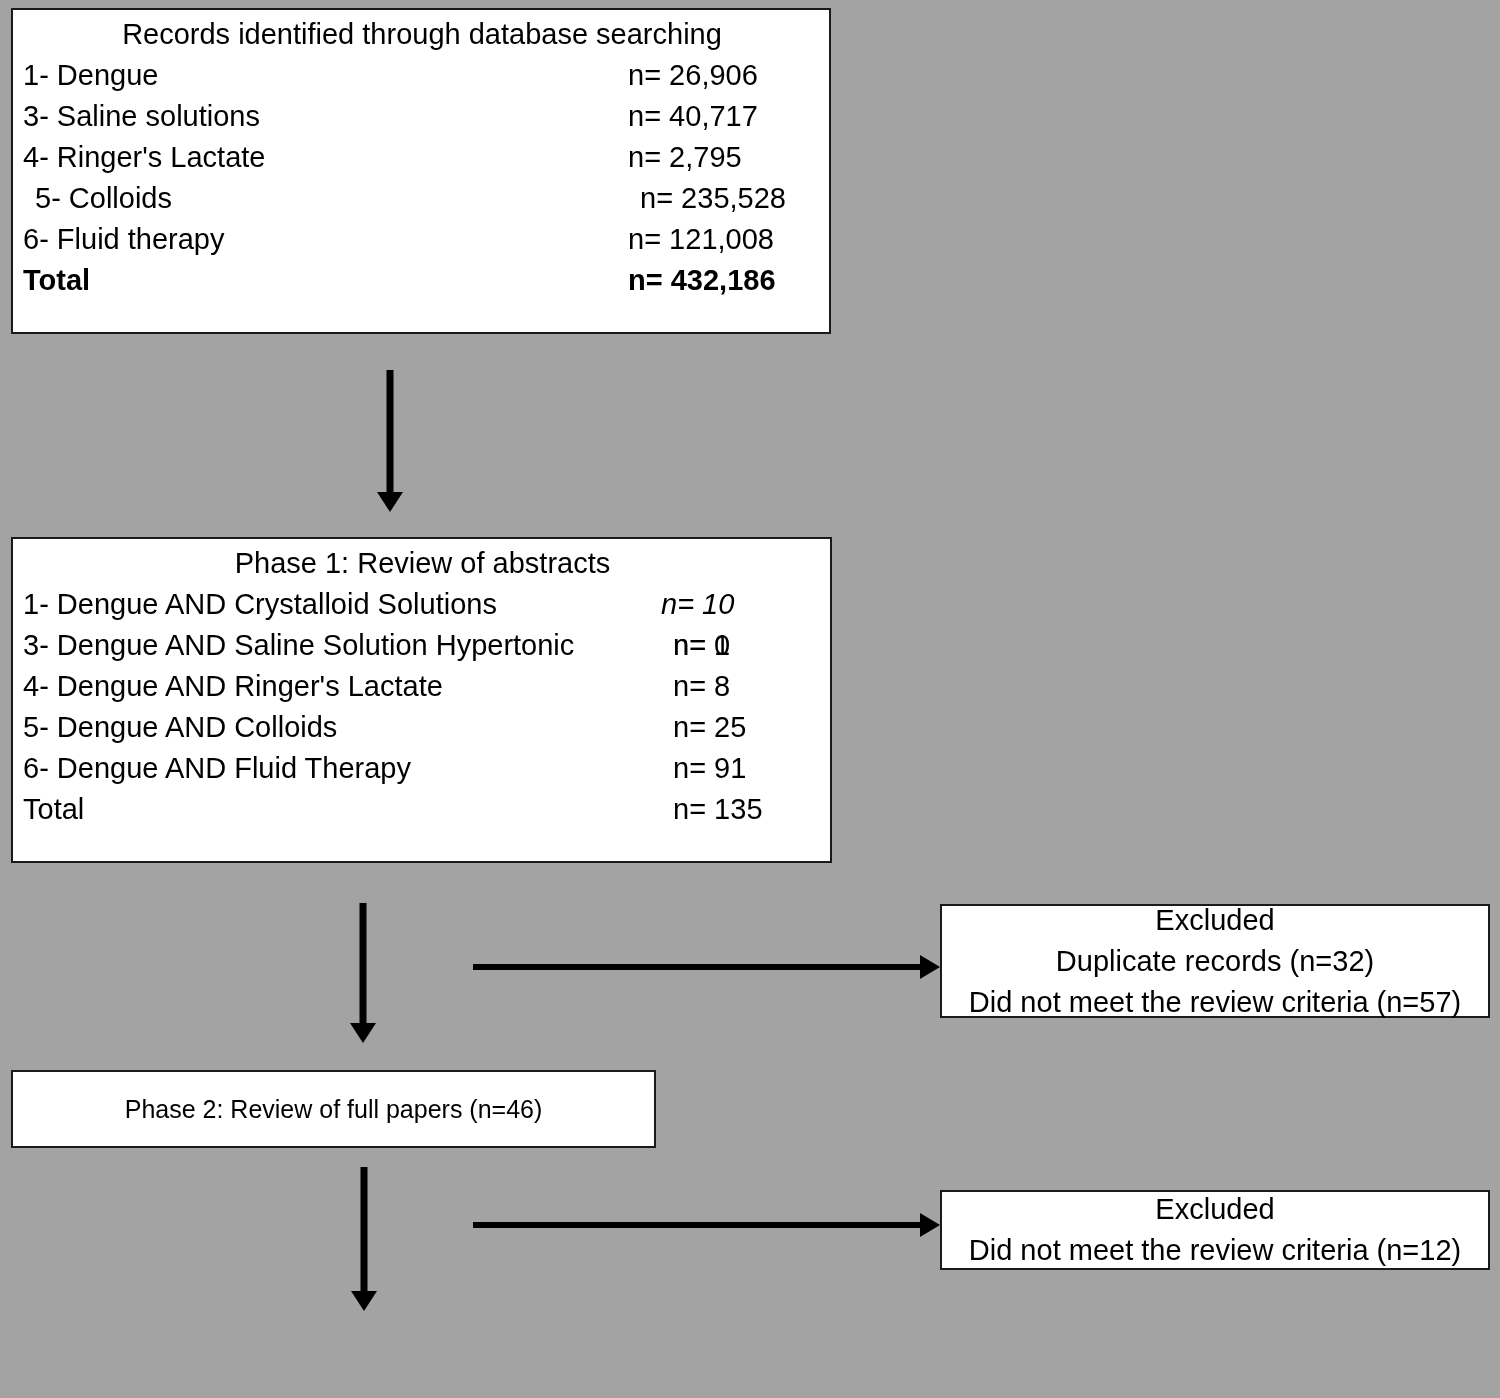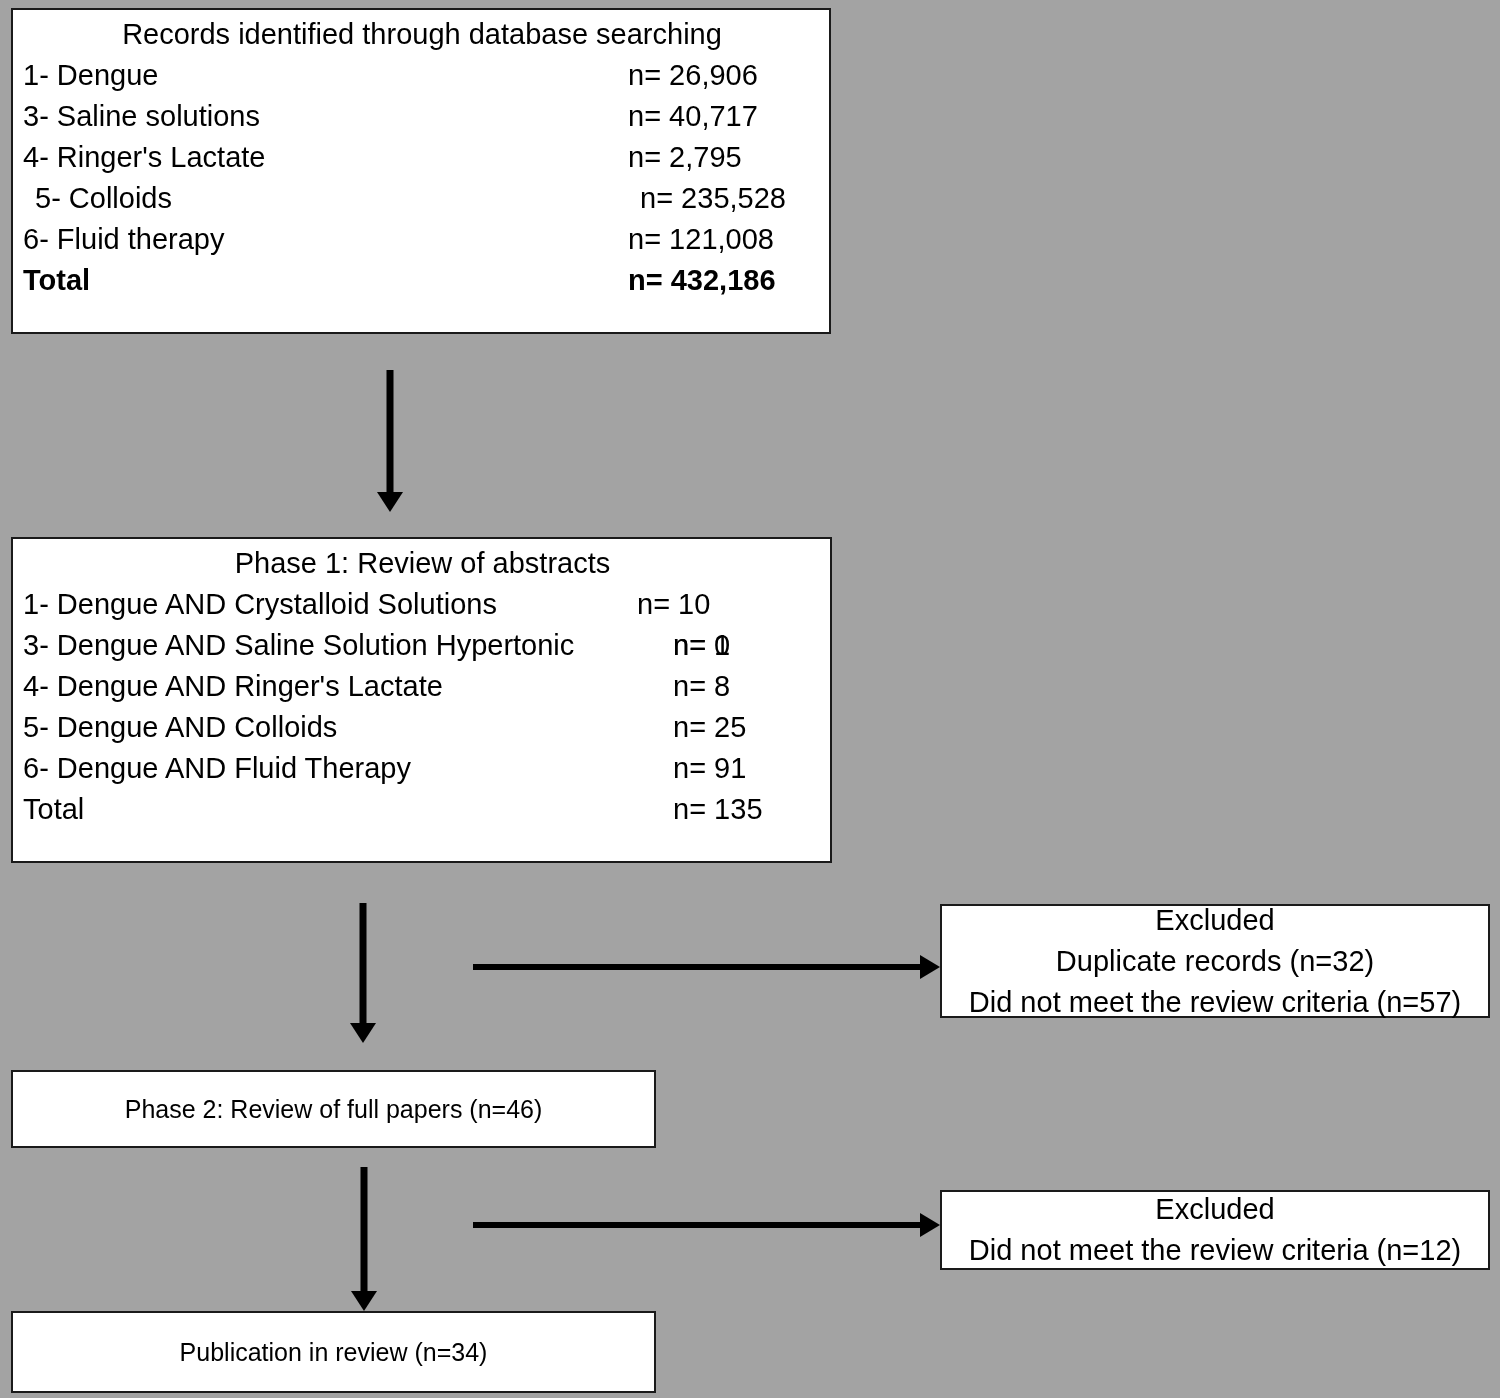--- a/index.html
+++ b/index.html
@@ -171,21 +171,21 @@
     <div class="head"></div>
   </div>
 
   <div class="box" style="left:11px; top:537px; width:821px; height:326px;">
     <div class="inner-pad">
       <div class="box-title">Phase 1: Review of abstracts</div>
       <div class="rows">
 
         <div class="row" style="position:relative;">
           <span class="label">1- Dengue AND Crystalloid Solutions</span>
-          <span class="nval" style="left:614px;">n= 10</span>
+          <span class="nval" style="left:638px;font-style:italic;">n= 10</span>
         </div>
         <div class="row" style="position:relative;">
           <span class="nval" style="left:650px;">n= 0</span>
         </div>
         <div class="row" style="position:relative;">
           <span class="label">3- Dengue AND Saline Solution Hypertonic</span>
           <span class="nval" style="left:650px;">n= 1</span>
         </div>
         <div class="row" style="position:relative;">
           <span class="label">4- Dengue AND Ringer's Lactate</span>
@@ -240,17 +240,14 @@
     <div class="head"></div>
   </div>
 
   <div class="box" style="left:940px; top:1190px; width:550px; height:80px;">
     <div class="excl-stack">
       <div class="ln">Excluded</div>
       <div class="ln">Did not meet the review criteria (n=12)</div>
     </div>
   </div>
 
-  <div class="box single-line-box" style="left:11px; top:1311px; width:645px; height:82px;">
-    <div class="txt">Publication in review (n=34)</div>
-  </div>
 
 </div>
 
 </body></html>

